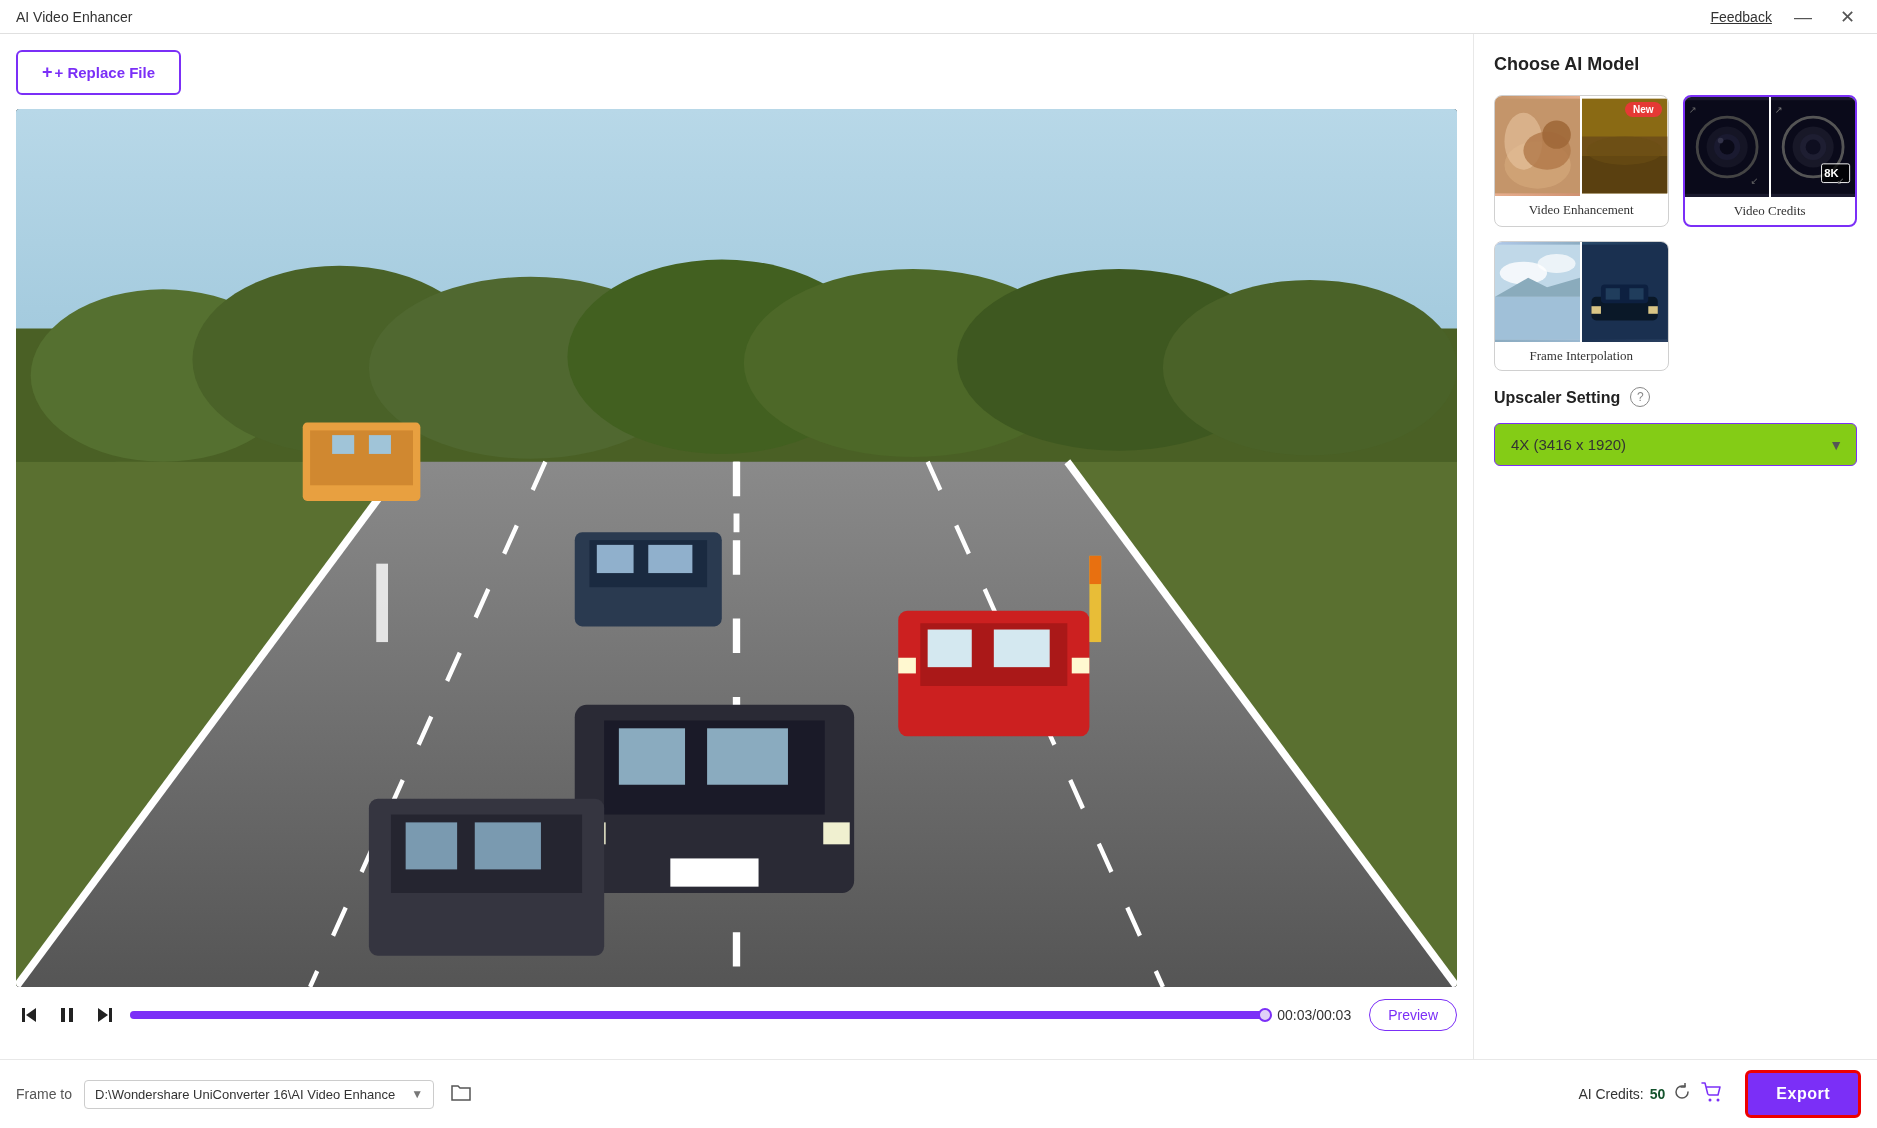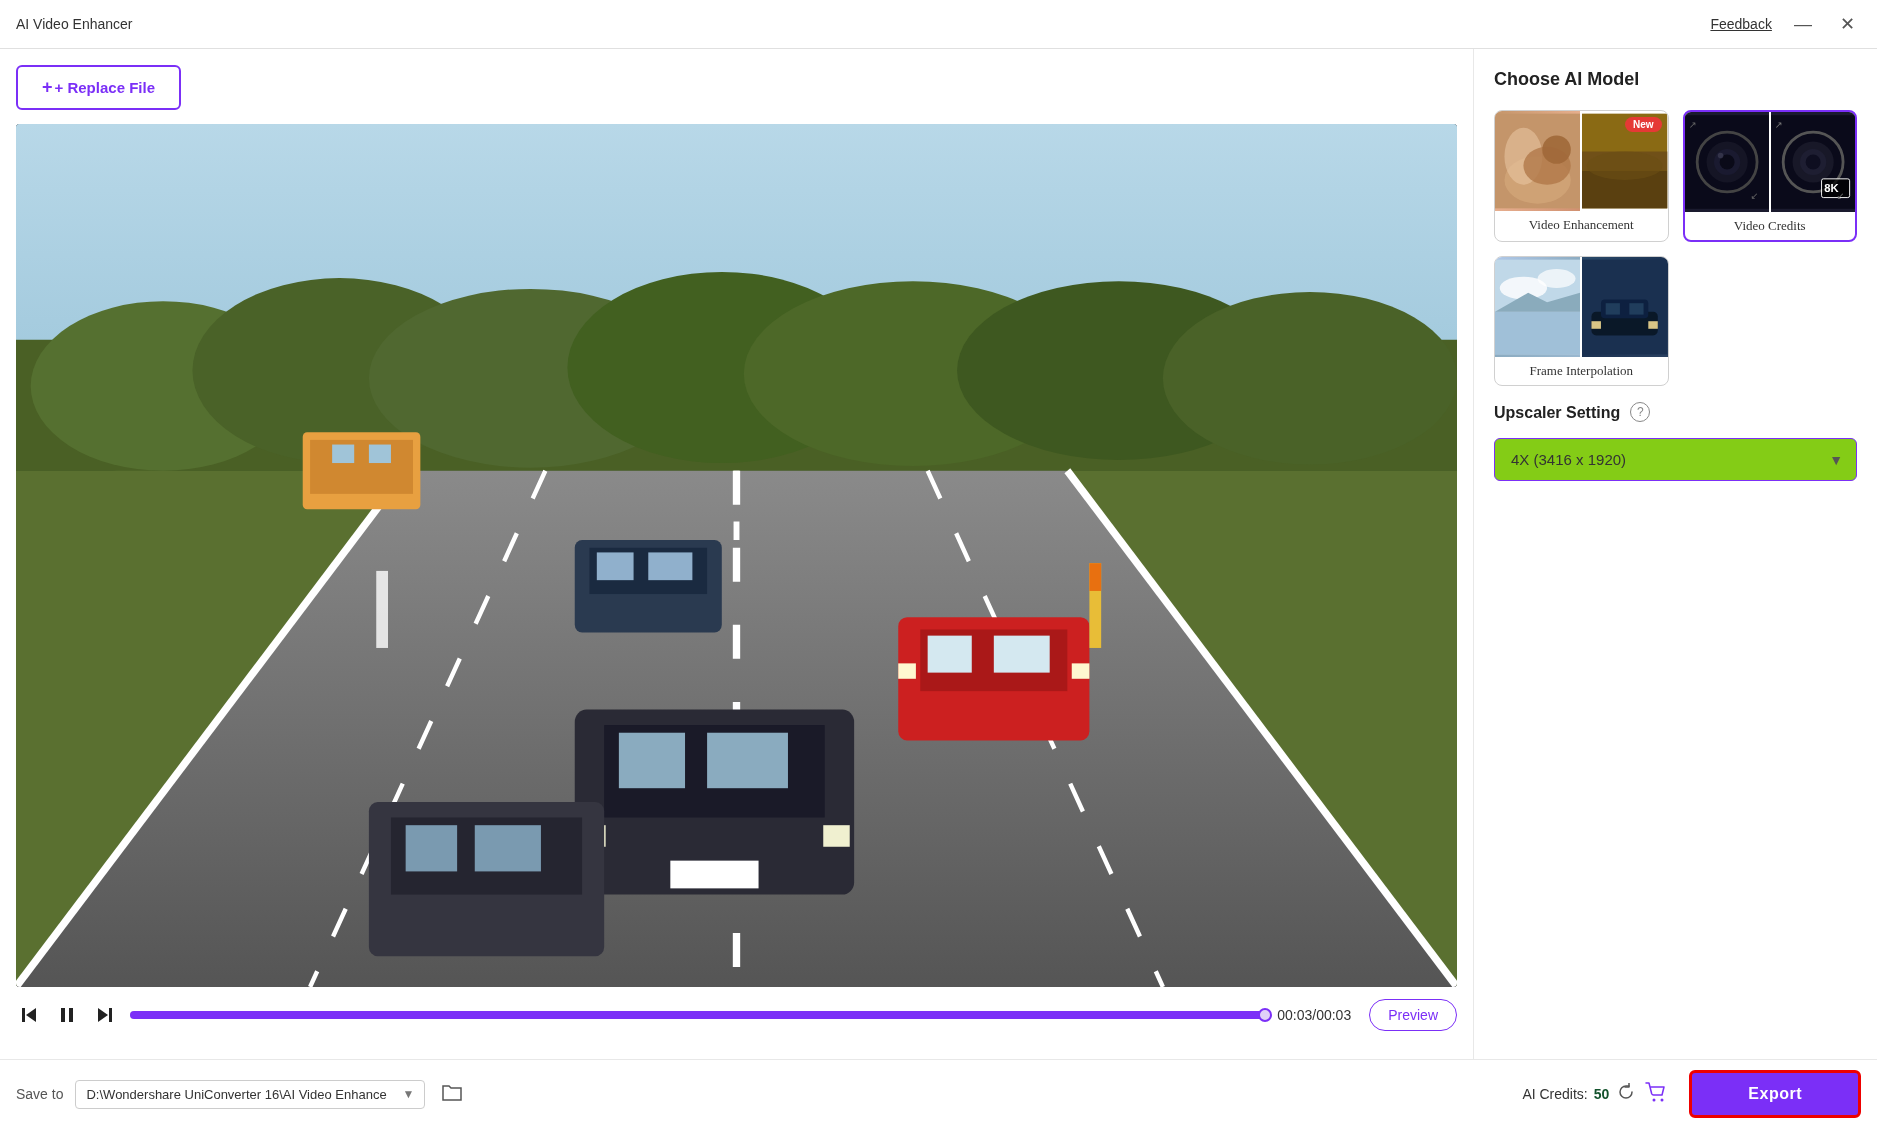--- a/index.html
+++ b/index.html
@@ -12,21 +12,21 @@
       display: flex;
       flex-direction: column;
     }
 
     
     .title-bar {
       display: flex;
       align-items: center;
       justify-content: space-between;
       padding: 8px 16px;
-      height: 49px;
+      height: 34px;
       background: #ffffff;
       border-bottom: 1px solid #e0e0e0;
     }
     .title-bar-left {
       display: flex;
       align-items: center;
       gap: 12px;
     }
     .app-title {
       font-size: 14px;
@@ -265,21 +265,21 @@
       color: #7b2ff7;
       padding: 2px;
     }
 
     .export-btn {
       background: #7b2ff7;
       color: #fff;
       border: 3px solid #e00;
       font-size: 16px;
       font-weight: 700;
-      padding: 12px 56px;
+      padding: 12px 28px;
       border-radius: 6px;
       cursor: pointer;
       letter-spacing: 0.5px;
     }
 
     
     .right-panel {
       width: 404px;
       min-width: 380px;
       background: #fff;
@@ -707,21 +707,21 @@
         <option>8X (6832 x 3840)</option>
       </select>
       <span class="select-arrow">▼</span>
     </div>
 
   </div>
 
 </div>
 
 <div class="save-bar">
-  <span class="save-label">Save to</span>
+  <span class="save-label">Frame to</span>
 
   <div class="save-path-wrap">
     <span class="save-path-text">D:\Wondershare UniConverter 16\AI Video Enhance</span>
     <span class="save-path-arrow">▼</span>
   </div>
 
   <button class="folder-icon-btn">
     <svg width="22" height="20" viewBox="0 0 22 20" fill="none">
       <path d="M2 4h6l2 2h10v12H2V4z" stroke="#555" stroke-width="1.5" fill="none"></path>
     </svg>

